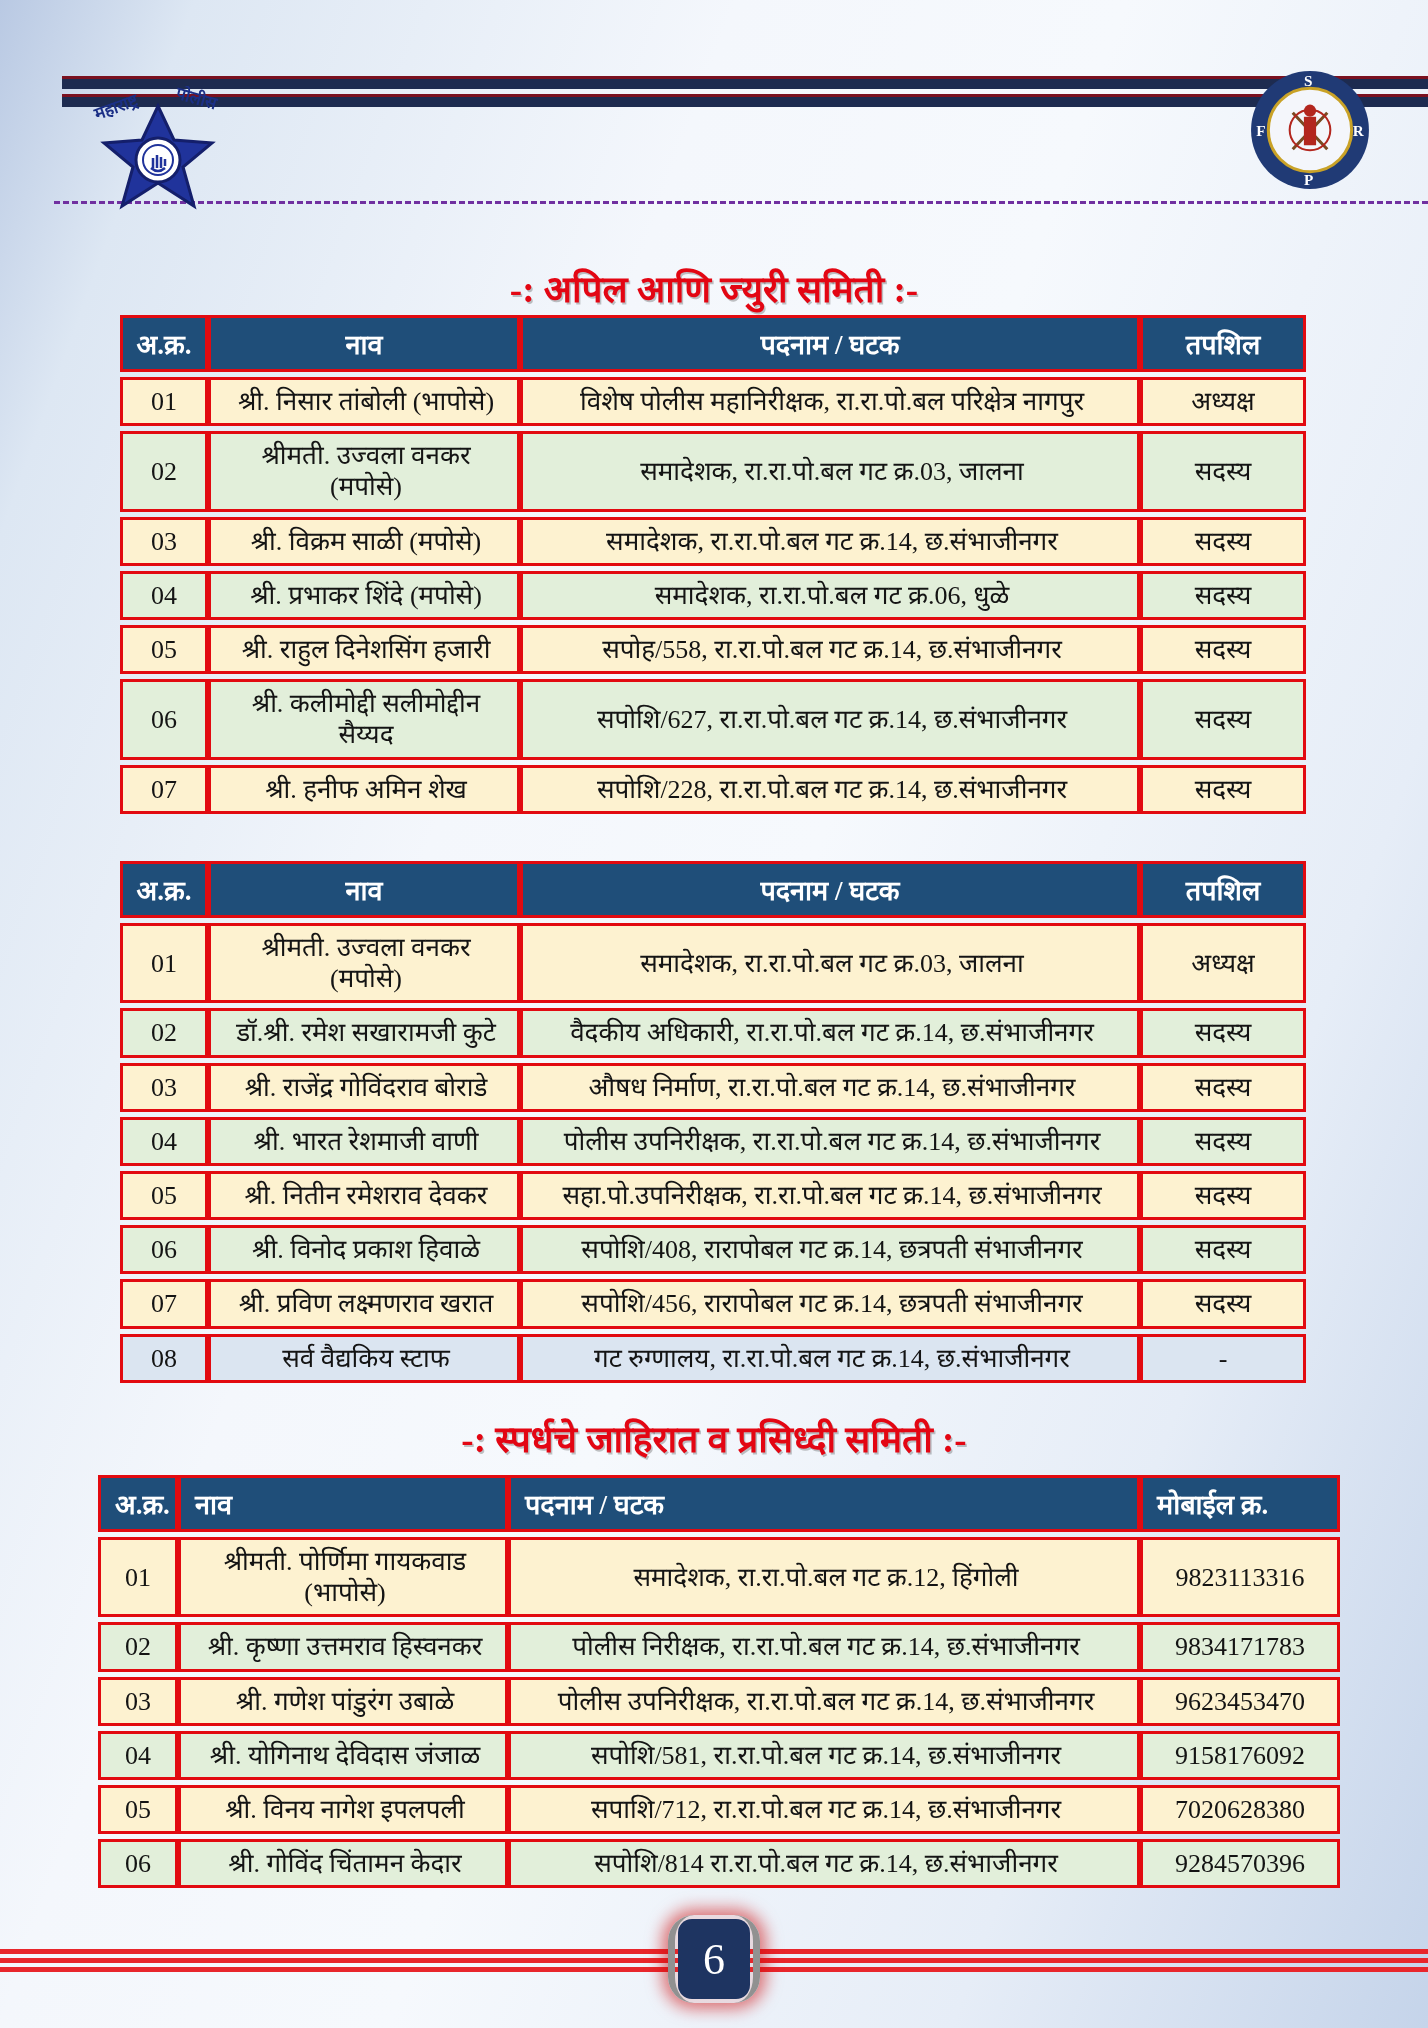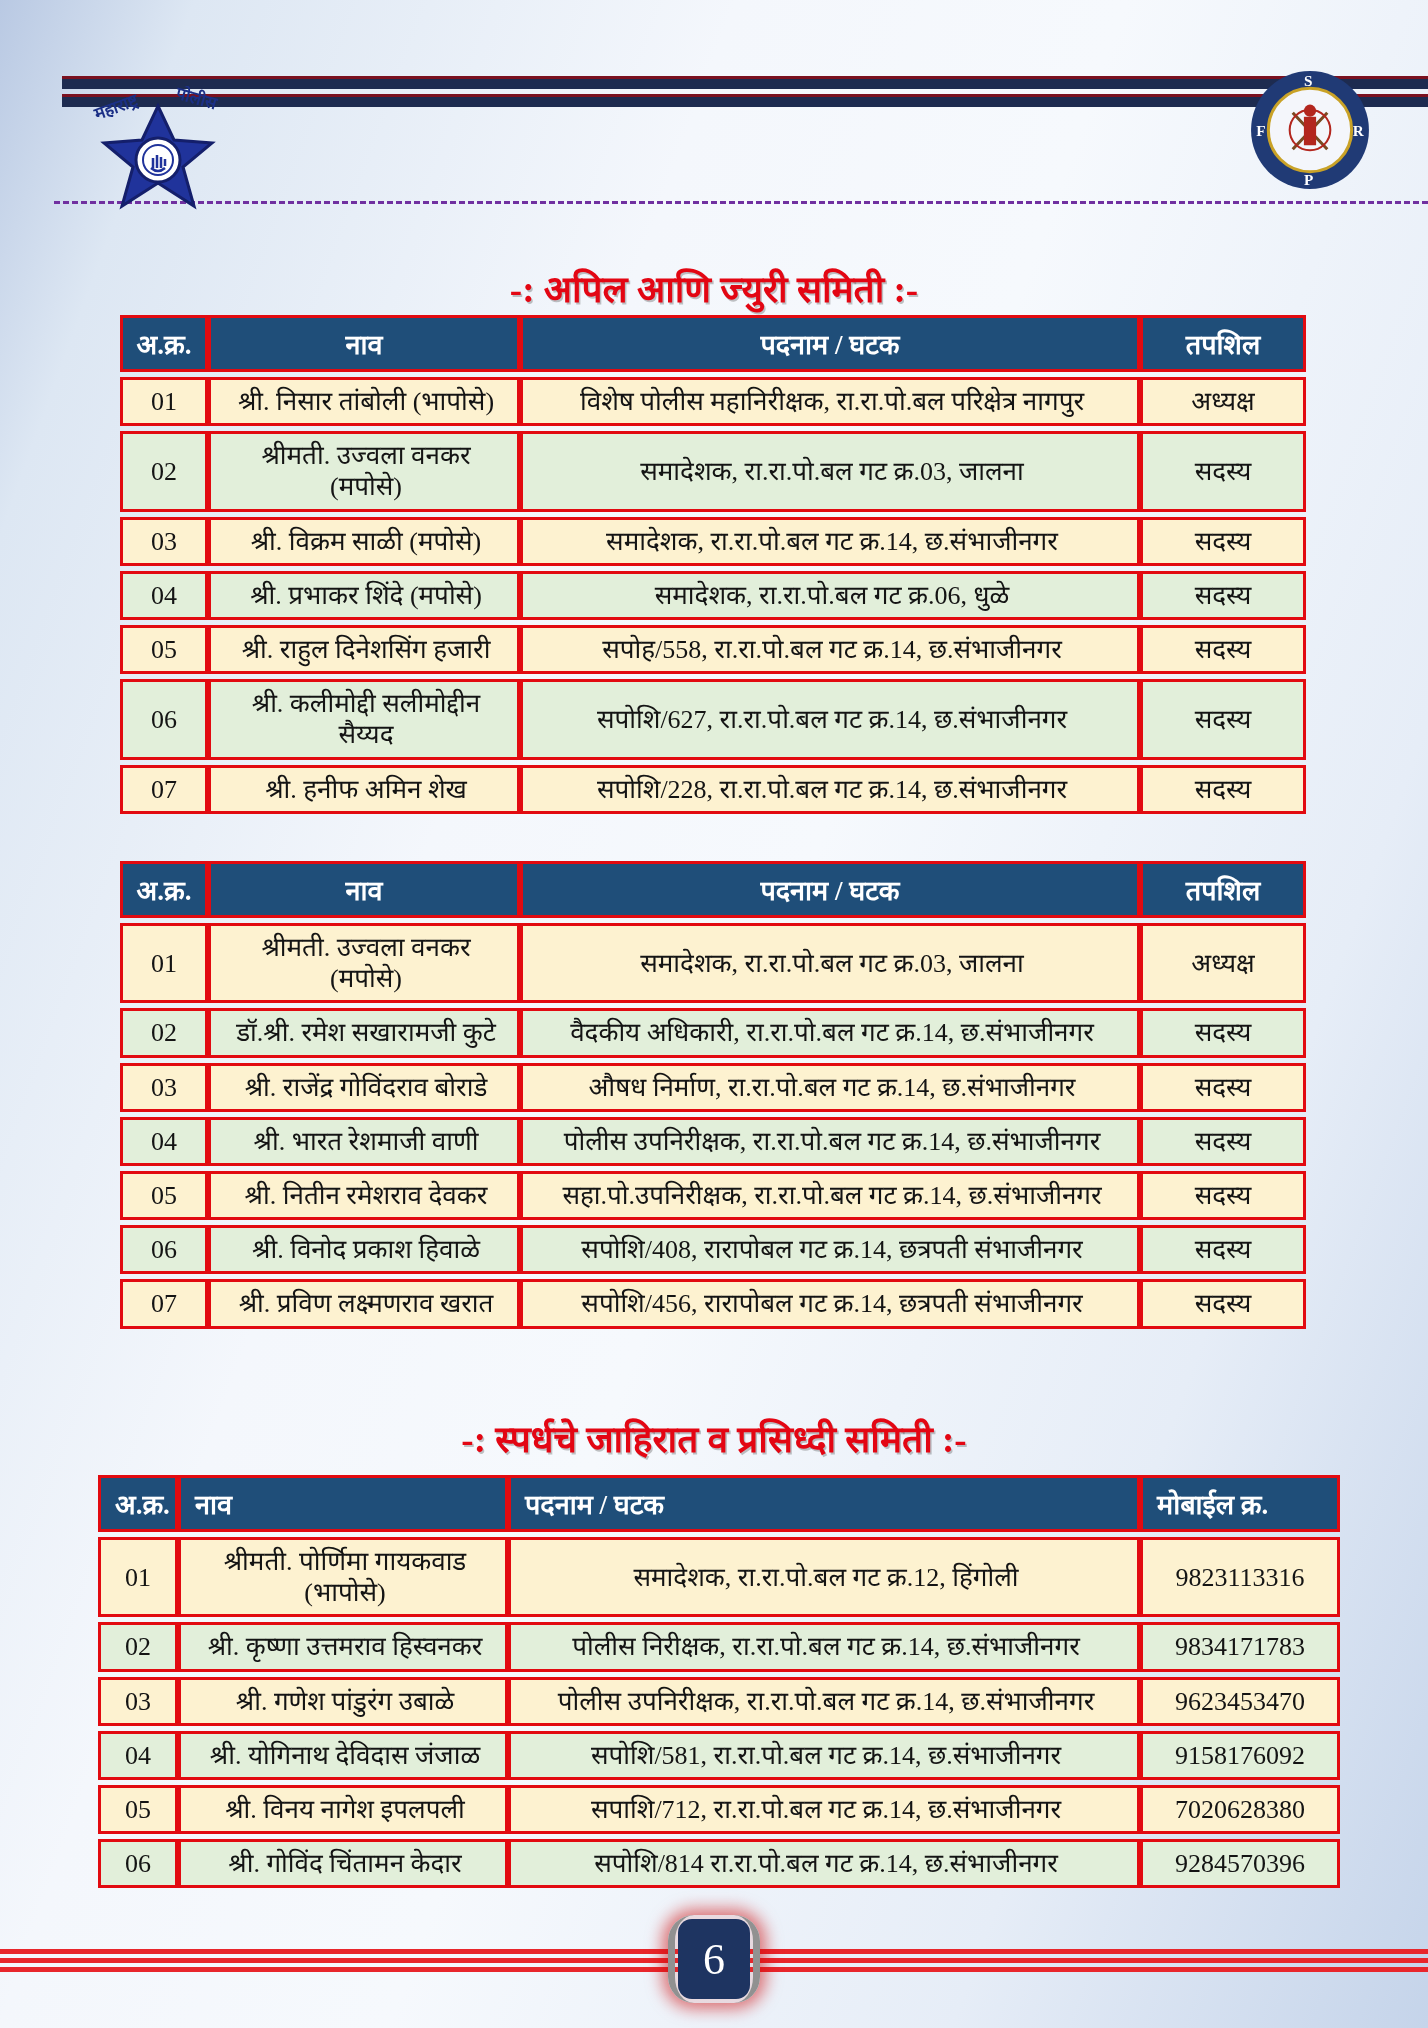--- a/index.html
+++ b/index.html
@@ -214,20 +214,26 @@
           <td class="al-left" style="background-color: rgb(226, 239, 218);">श्री. विनोद प्रकाश हिवाळे</td>
           <td class="al-left" style="background-color: rgb(226, 239, 218);">सपोशि/408, रारापोबल गट क्र.14, छत्रपती संभाजीनगर</td>
           <td style="background-color: rgb(226, 239, 218);">सदस्य</td>
         </tr>
         <tr>
           <td style="background-color: rgb(253, 242, 208);">07</td>
           <td class="al-left" style="background-color: rgb(253, 242, 208);">श्री. प्रविण लक्ष्मणराव खरात</td>
           <td class="al-left" style="background-color: rgb(253, 242, 208);">सपोशि/456, रारापोबल गट क्र.14, छत्रपती संभाजीनगर</td>
           <td style="background-color: rgb(253, 242, 208);">सदस्य</td>
         </tr>
+        <tr>
+          <td style="background-color: rgb(219, 229, 241);">08</td>
+          <td class="al-left" style="background-color: rgb(219, 229, 241);">सर्व वैद्यकिय स्टाफ</td>
+          <td class="al-left" style="background-color: rgb(219, 229, 241);">गट रुग्णालय, रा.रा.पो.बल गट क्र.14, छ.संभाजीनगर</td>
+          <td style="background-color: rgb(219, 229, 241);">-</td>
+        </tr>
       </tbody>
     </table>
 
   <h2 class="section-title st-3">-: स्पर्धचे जाहिरात व प्रसिध्दी समिती :-</h2>
   <table class="tbl-3 headers-left">
     <colgroup>
         <col style="width:80px">
         <col style="width:330px">
         <col style="width:632px">
         <col style="width:200px">

